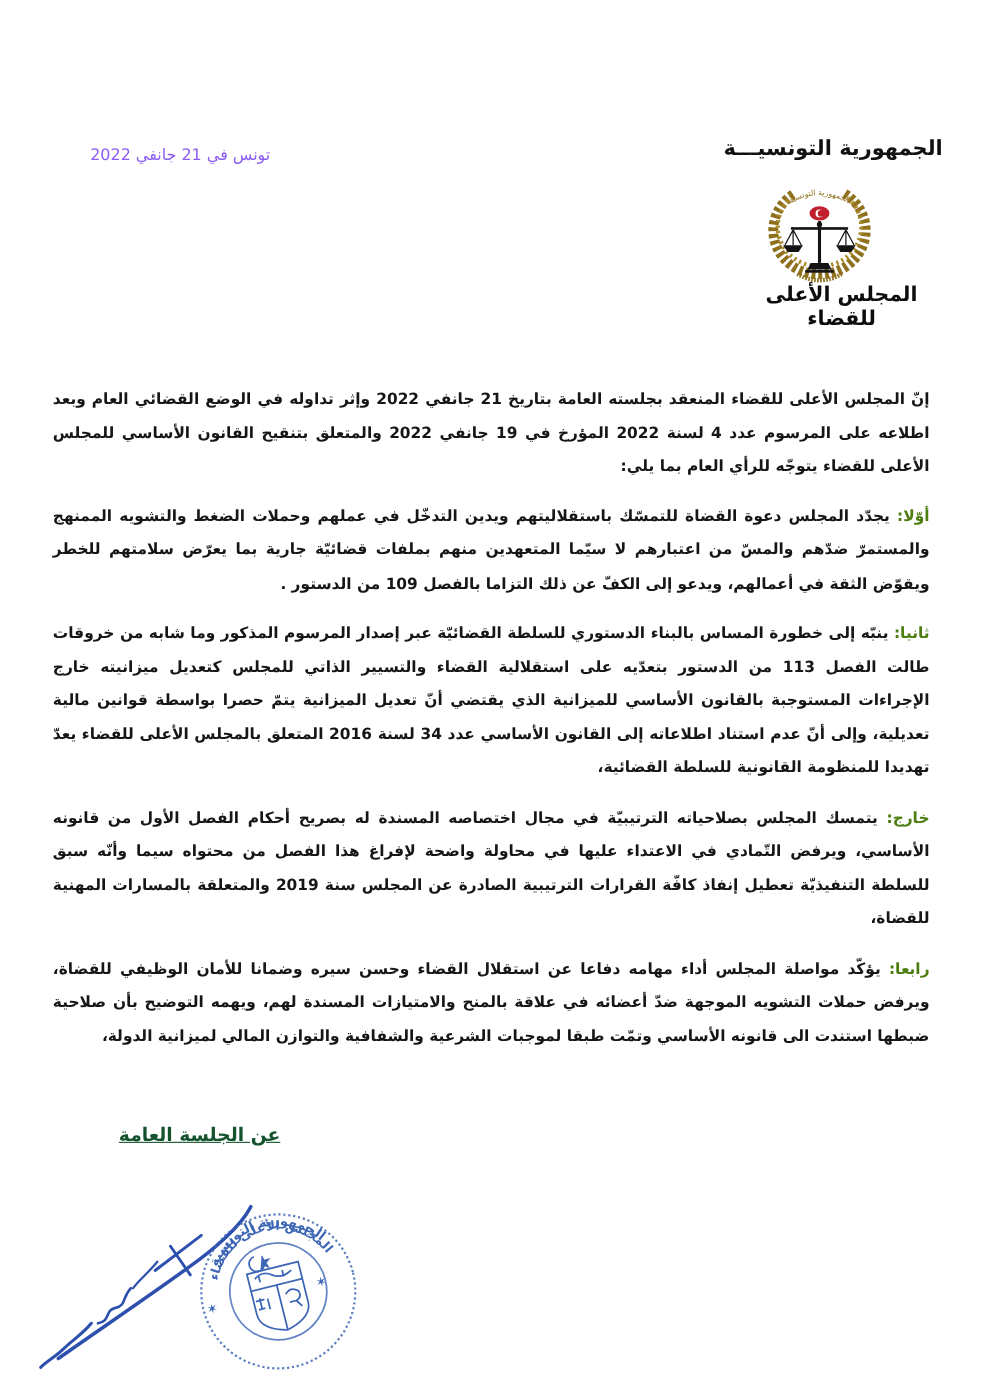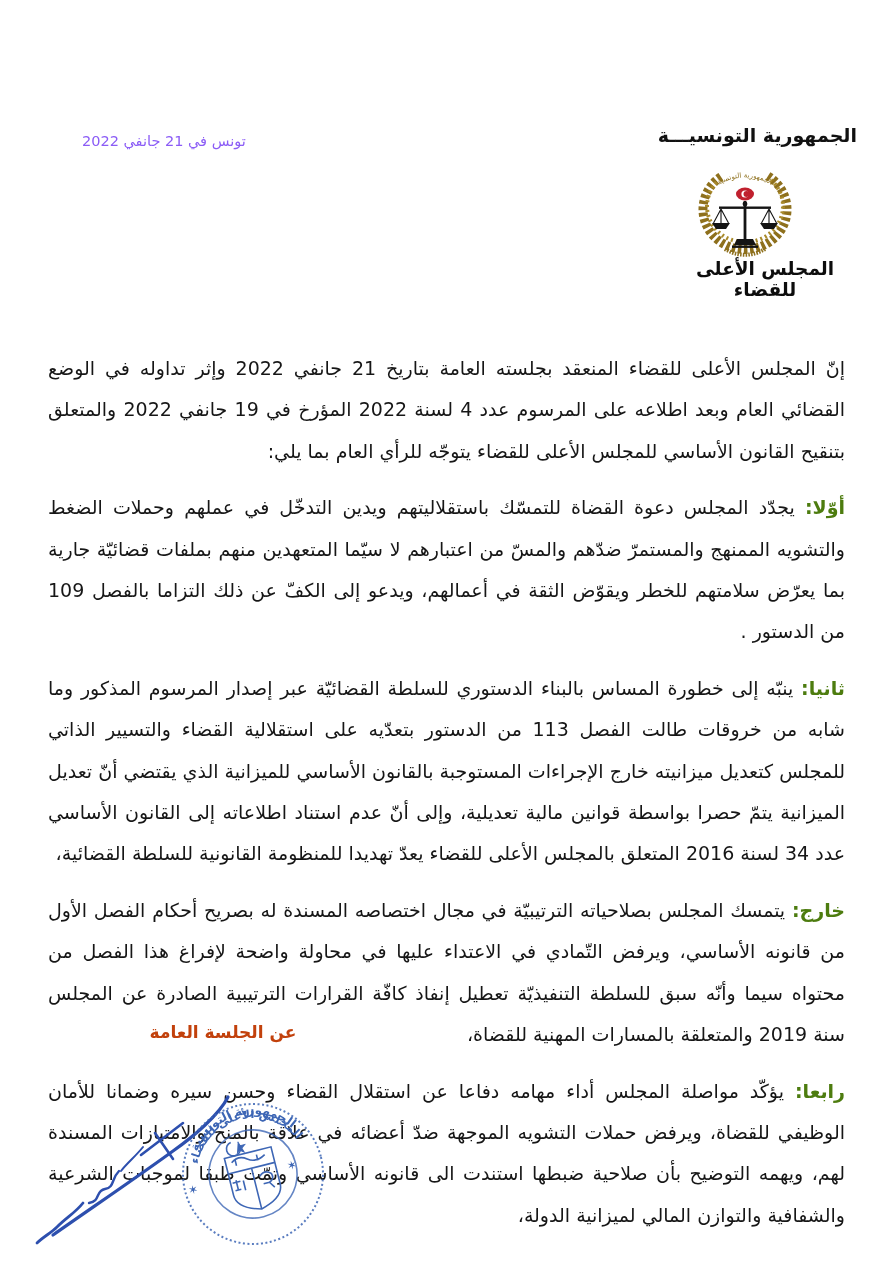--- a/index.html
+++ b/index.html
@@ -29,29 +29,29 @@
   }
   
   .doc-title{
     position:absolute;top:296px;left:0;width:100%;
     text-align:center;font-size:22px;font-weight:bold;color:#0d0d0d;
     letter-spacing:1px;
   }
   
   .body-text{
     position:absolute;top:348px;right:48px;left:48px;
-    font-size:19px;line-height:2.18;
-    text-align:justify;text-justify:inter-word;color:#161616;
+    font-size:14px;line-height:2.18;
+    text-align:justify;text-justify:inter-word;color:#161616;font-weight:bold;
   }
   .para{margin:0 0 15px 0;}
   .para b{color:#4d7c0f;}
   
   .sig-block{
     position:absolute;top:1022px;right:555px;width:230px;
-    text-align:center;font-weight:bold;font-size:17px;color:#c2410c;
+    text-align:left;font-weight:bold;font-size:17px;color:#14532d;text-decoration:underline;
   }
   .sig-block div{margin-bottom:7px;}
   .stamp-wrap{position:absolute;top:1086px;right:560px;width:160px;height:177px;}
   .signature-wrap{position:absolute;top:1085px;right:640px;width:230px;height:170px;}
 </style>
 </head>
 <body>
 
 <div class="page">
 

